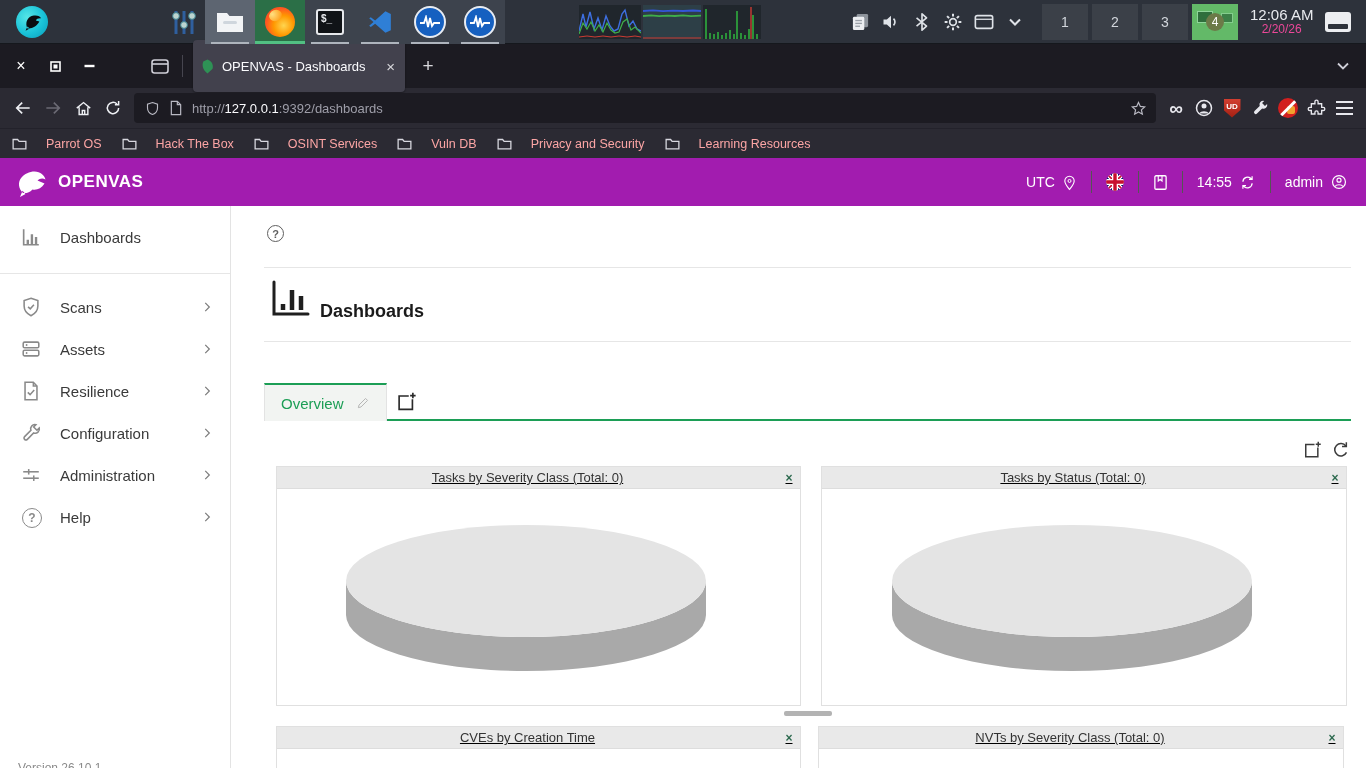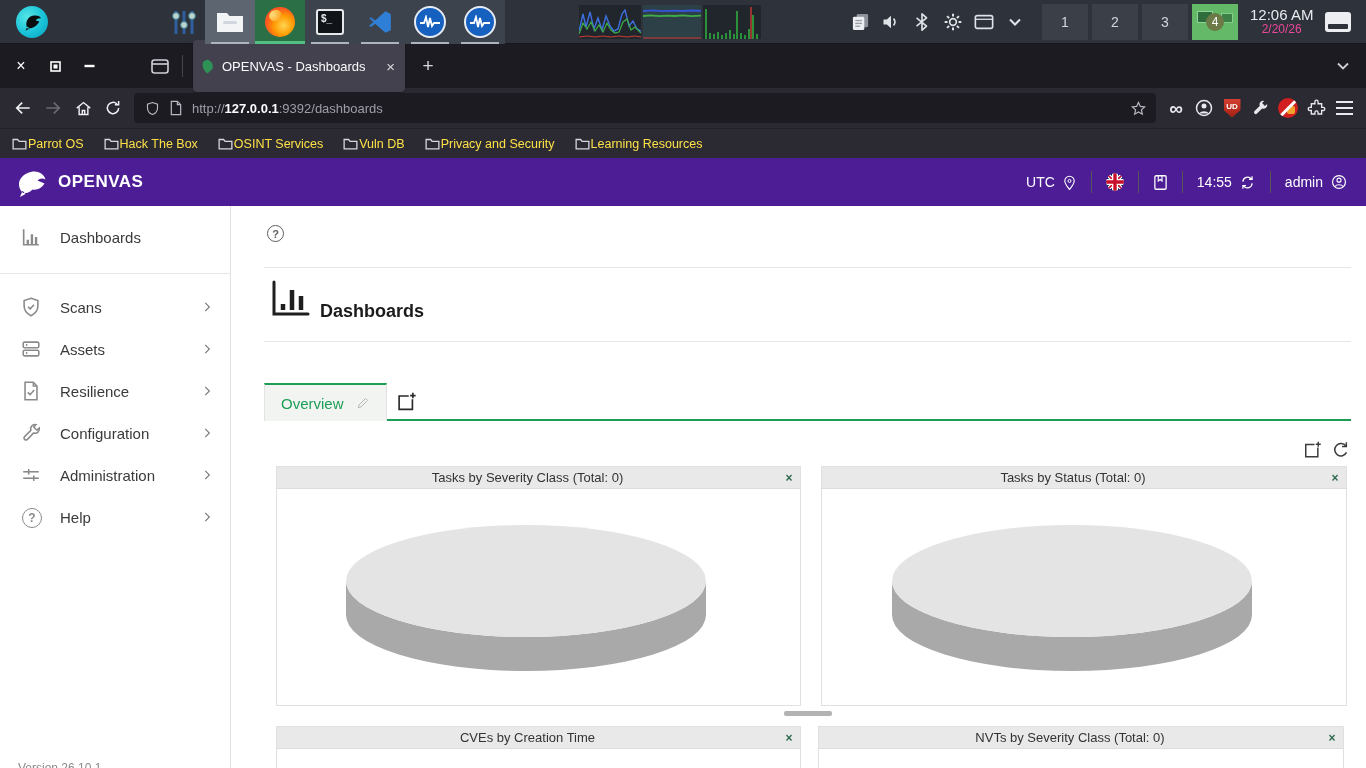--- a/index.html
+++ b/index.html
@@ -63,38 +63,38 @@
   .newtab{margin-left:10px;width:26px;height:26px;font-size:19px;color:#d8d8dc;cursor:pointer;border-radius:4px;}
   .alltabs{margin-left:auto;margin-right:12px;width:22px;height:22px;cursor:pointer;color:#cfcfd8;}
 
   
   .navbar{height:40px;background:#2b2a33;display:flex;align-items:center;padding:0 8px;}
   .nav-ico{width:30px;height:30px;border-radius:4px;cursor:pointer;color:#eef0f4;}
   .nav-ico.disabled{color:#6b6a74;cursor:default;}
   .urlfield{flex:1;height:30px;background:#1c1b22;border-radius:4px;margin:0 6px;display:flex;align-items:center;padding:0 6px;}
   .urlfield .i{width:24px;height:24px;color:#b9b9c3;}
   .urltext{flex:1;font-size:13px;color:#9e9ea9;margin-left:4px;white-space:nowrap;overflow:hidden;cursor:text;}
-  .urltext .host{color:#fbfbfe;font-weight:bold;}
+  .urltext .host{color:#fbfbfe;}
   .starbox{width:26px;height:26px;color:#d3d3dc;cursor:pointer;border-radius:3px;}
   .ext{width:28px;height:30px;cursor:pointer;color:#e8e8ee;}
   .inf{font-size:19px;font-weight:bold;line-height:1;}
   .udshield{width:17px;height:19px;background:linear-gradient(#d23f31,#a31f12);
     clip-path:polygon(0 0,100% 0,100% 60%,50% 100%,0 60%);
     color:#fff;font-size:8px;font-weight:bold;display:flex;justify-content:center;padding-top:3px;}
   .blockcirc{width:20px;height:20px;border-radius:50%;background:#d21f1f;position:relative;overflow:hidden;}
   .blockcirc .wedge{position:absolute;right:3px;bottom:4px;width:8px;height:8px;background:#f0a22e;border-radius:2px;}
   .blockcirc .slash{position:absolute;left:-2px;top:9px;width:24px;height:3px;background:#fff;transform:rotate(-45deg);}
 
   
   .bmbar{height:30px;background:#2b2a33;border-top:1px solid #23222b;display:flex;align-items:center;padding-left:12px;gap:20px;}
-  .bm{display:flex;align-items:center;gap:1px;color:#fde047;font-size:12.5px;cursor:pointer;}
+  .bm{display:flex;align-items:center;gap:19px;color:#fca5a5;font-size:12.5px;cursor:pointer;}
   .bm svg{color:#d8d8e0;}
 
   
-  .gsahead{height:48px;background:#4c1d95;display:flex;align-items:center;color:#fff;}
+  .gsahead{height:48px;background:#a21caf;display:flex;align-items:center;color:#fff;}
   .brand{display:flex;align-items:center;margin-left:14px;cursor:pointer;}
   .brand .name{font-size:17px;font-weight:800;letter-spacing:.5px;margin-left:8px;}
   .gsaright{margin-left:auto;display:flex;align-items:center;gap:14px;margin-right:18px;font-size:14px;}
   .gsaright .sep{width:1px;height:22px;background:#555;}
   .gsaitem{display:flex;align-items:center;gap:7px;cursor:pointer;}
   .flag{width:18px;height:18px;border-radius:50%;overflow:hidden;}
 
   
   .gsabody{display:flex;height:562px;}
   .sidebar{width:231px;background:#fff;border-right:1px solid #e3e3e3;padding-top:11px;position:relative;overflow:hidden;flex:none;}
@@ -109,21 +109,21 @@
   .qcircle{width:17px;height:17px;border:1.5px solid #5f5f5f;border-radius:50%;color:#5f5f5f;
     font-size:11px;font-weight:bold;display:flex;align-items:center;justify-content:center;cursor:pointer;}
   .hdiv{height:1px;background:#e6e6e6;}
   .pagetitle{font-size:18px;font-weight:700;color:#1b1b1b;}
   .dashtab{background:#f2f4f2;border:1px solid #e3e3e3;border-top:2px solid #1c9e56;border-bottom:none;
     display:flex;align-items:center;padding:0 0 0 16px;cursor:pointer;}
   .dashtab .lbl{color:#1c9e56;font-size:15px;}
   .dashtab .pencil{margin-left:12px;color:#b5b5b5;}
   .greenline{background:#1c9e56;}
   .toolico{width:20px;height:20px;color:#3c3c3c;cursor:pointer;}
-  .panel{position:absolute;background:#fff;border:1px solid #e0e0e0;}
+  .panel{position:absolute;background:#fff;border:1px solid #e0e0e0;text-decoration:underline;}
   .panel .phead{height:22px;background:#e9e9e9;border-bottom:1px solid #ddd;display:flex;align-items:center;cursor:move;}
   .panel .ptitle{flex:1;text-align:center;font-size:13px;color:#333;}
   .panel .pclose{width:22px;text-align:center;font-size:12px;font-weight:bold;color:#2d6a4f;cursor:pointer;}
   .handle{background:#b3b3b3;border-radius:2px;cursor:row-resize;}
 </style>
 </head>
 <body>
 
 <div class="screen">
 

